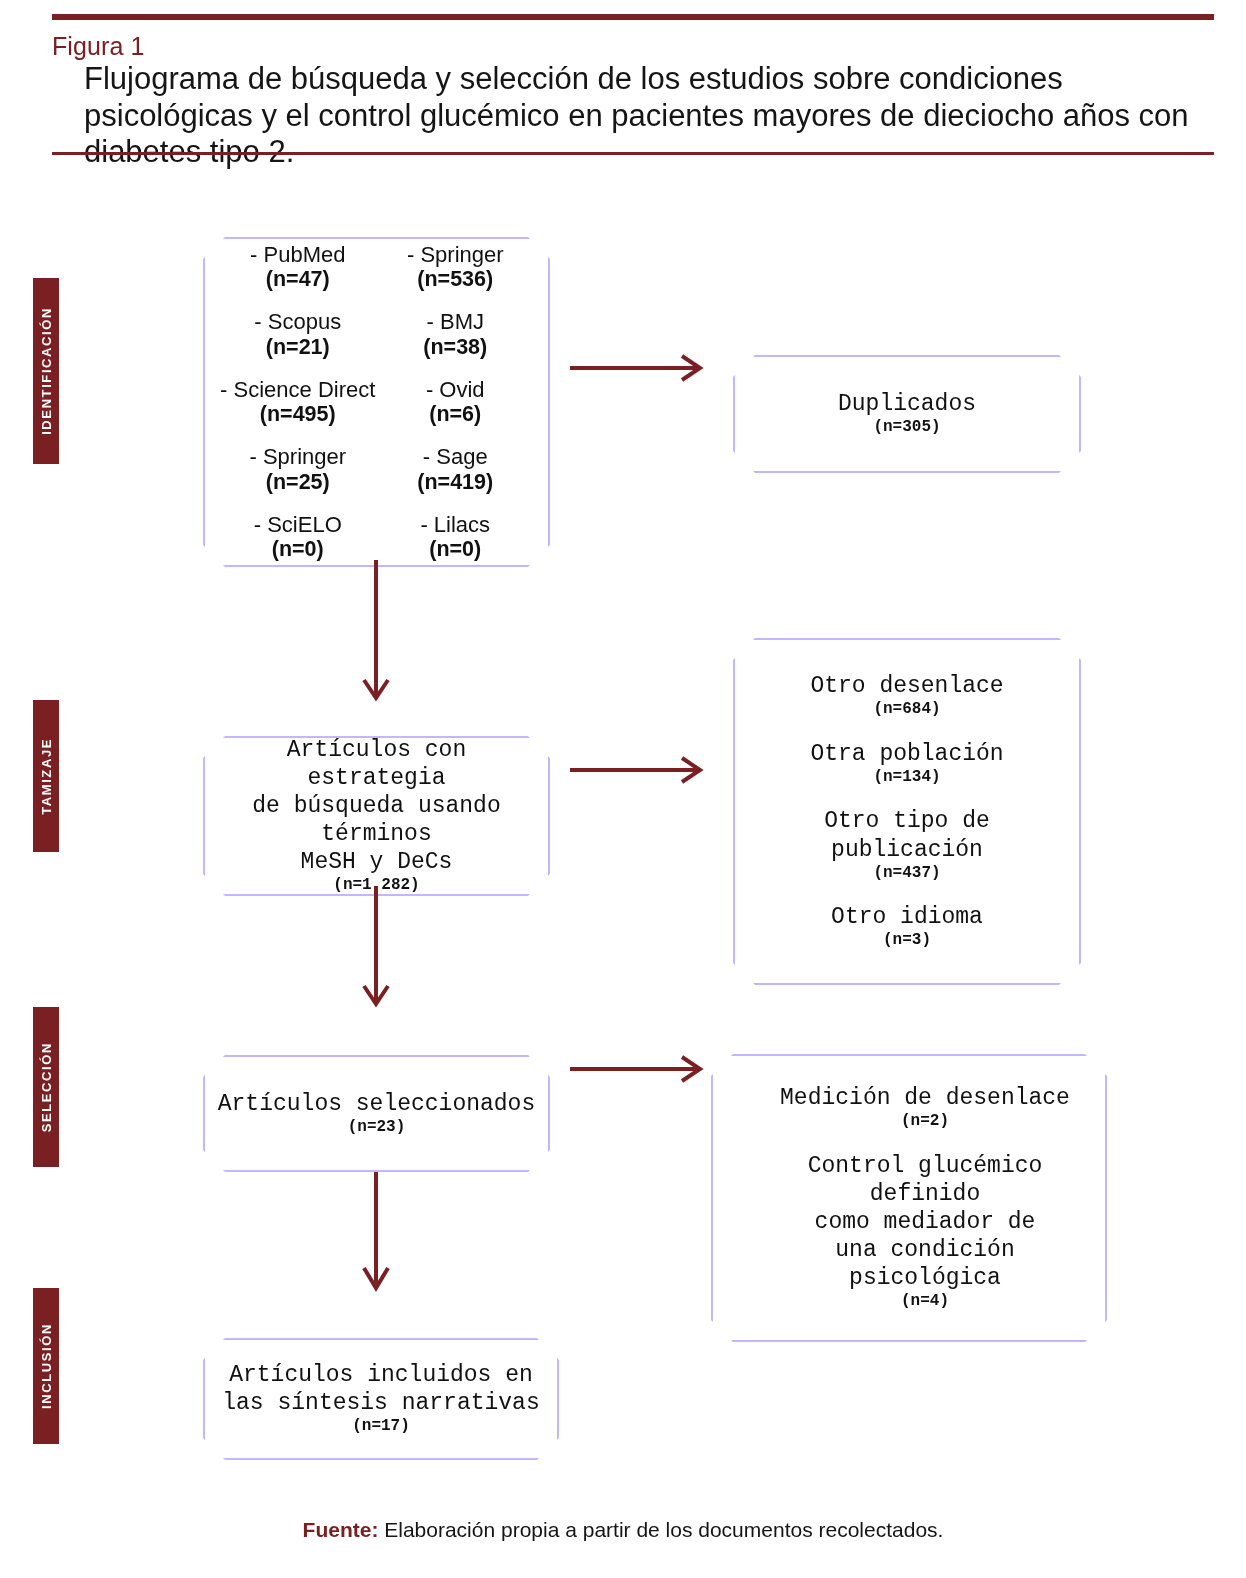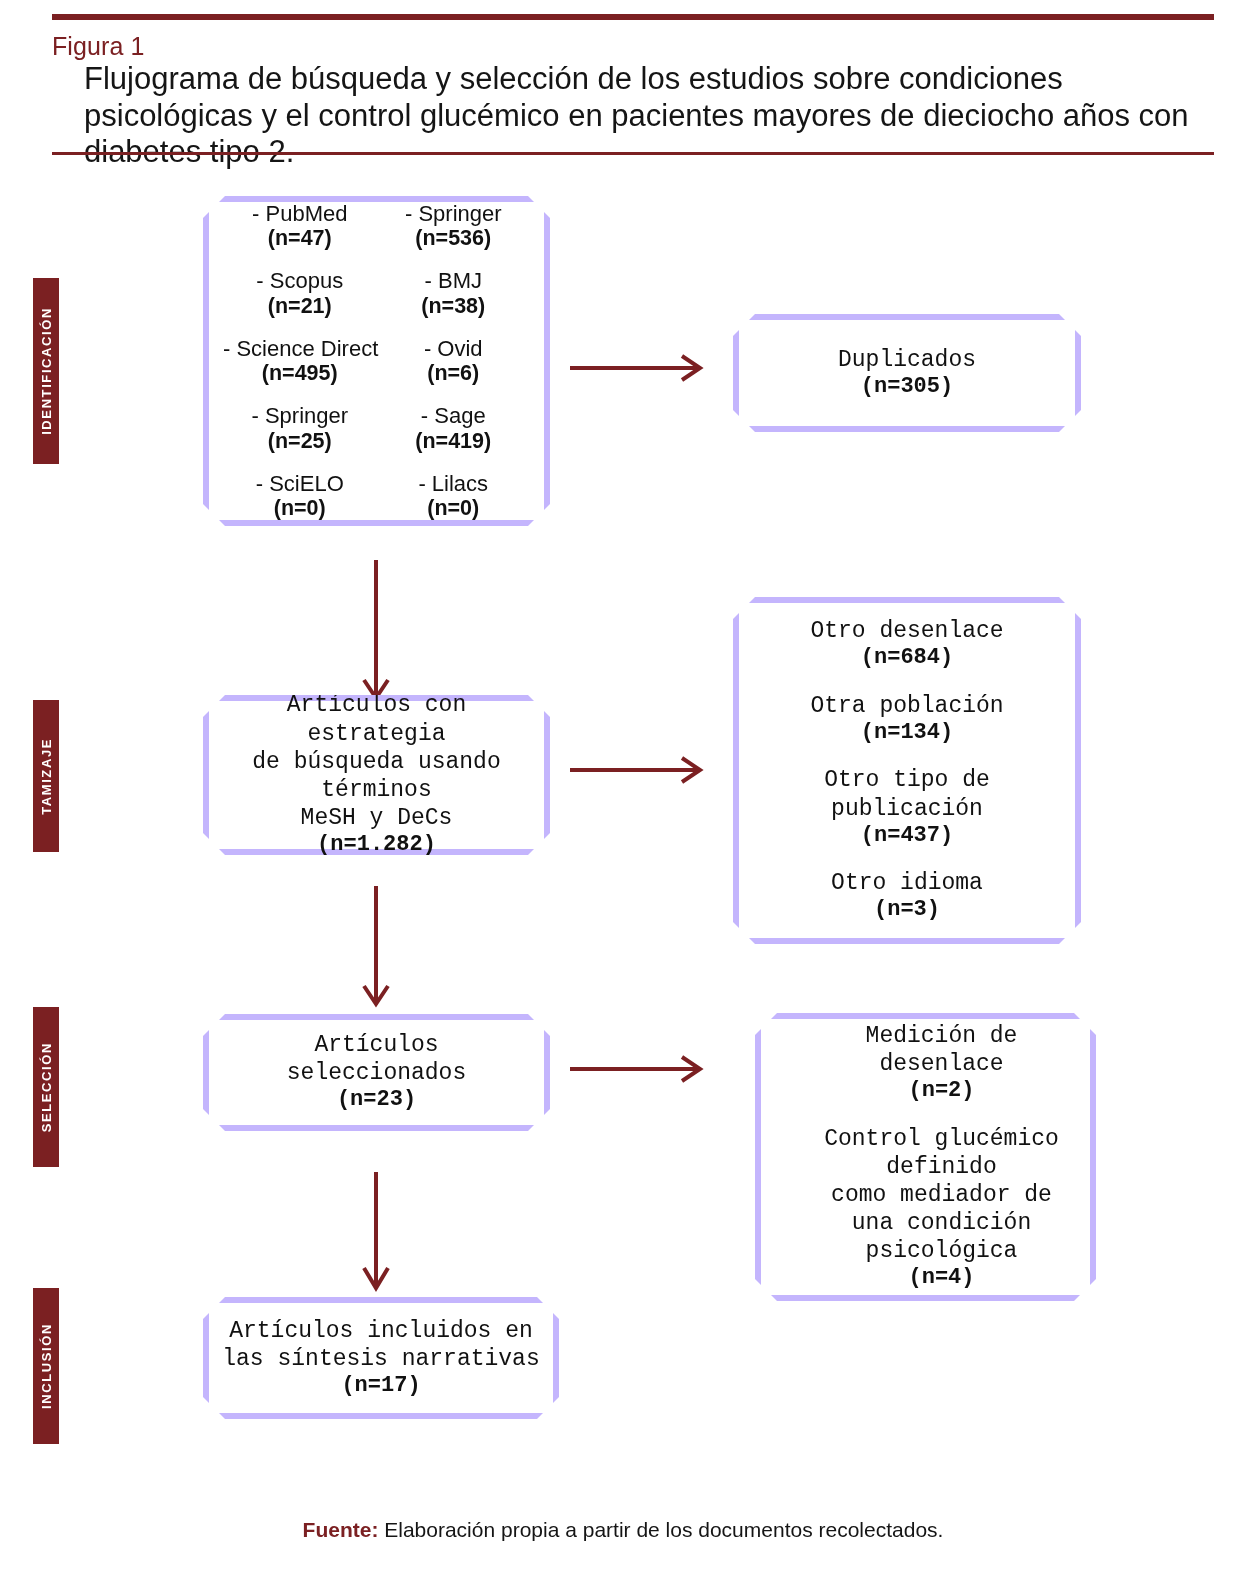--- a/index.html
+++ b/index.html
@@ -76,33 +76,34 @@
     writing-mode: vertical-rl;
     transform: rotate(180deg);
     white-space: nowrap;
   }
 
   
   .node {
     position: absolute;
     box-sizing: border-box;
     background: #ffffff;
-    border: 6px solid #c4b5fd;
+    border: 2px solid #c4b5fd;
     display: flex;
     align-items: center;
     justify-content: center;
     text-align: center;
     color: #111111;
     -webkit-clip-path: polygon(22px 0, calc(100% - 22px) 0, 100% 22px, 100% calc(100% - 22px), calc(100% - 22px) 100%, 22px 100%, 0 calc(100% - 22px), 0 22px);
     clip-path: polygon(22px 0, calc(100% - 22px) 0, 100% 22px, 100% calc(100% - 22px), calc(100% - 22px) 100%, 22px 100%, 0 calc(100% - 22px), 0 22px);
+    margin-top: 41px;
   }
   .node-inner { width: 100%; padding: 0 10px; box-sizing: border-box; font-family: Liberation Mono, monospace; }
 
   .node-line   { font-size: 23px; line-height: 1.22; }
-  .node-count  { font-size: 22px; font-weight: bold; line-height: 1.22; }
+  .node-count  { font-size: 16px; font-weight: bold; line-height: 1.22; }
   .node-group  { margin-bottom: 20px; }
   .node-group:last-child { margin-bottom: 0; }
 
   
   #node-sources .cols {
     display: flex;
     width: 100%;
     justify-content: space-between;
     padding: 0 14px;
     box-sizing: border-box;
@@ -273,21 +274,21 @@
     </div>
   </div>
 
   <div class="arrow" style="left:570px; top:1053px;">
     <svg width="140" height="32" viewBox="0 0 140 32">
       <line x1="0" y1="16" x2="128" y2="16" stroke="#7b2022" stroke-width="4"></line>
       <polyline points="112,4 130,16 112,28" fill="none" stroke="#7b2022" stroke-width="4"></polyline>
     </svg>
   </div>
 
-  <div class="node" style="left:755px; top:1013px; width:341px; height:288px;padding-left:32px;">
+  <div class="node" style="left:711px; top:1013px; width:396px; height:288px;padding-left:32px;">
     <div class="node-inner">
       <div class="node-group">
         <div class="node-line">Medición de desenlace</div>
         <div class="node-count">(n=2)</div>
       </div>
       <div class="node-group">
         <div class="node-line">Control glucémico definido</div>
         <div class="node-line">como mediador de</div>
         <div class="node-line">una condición psicológica</div>
         <div class="node-count">(n=4)</div>

